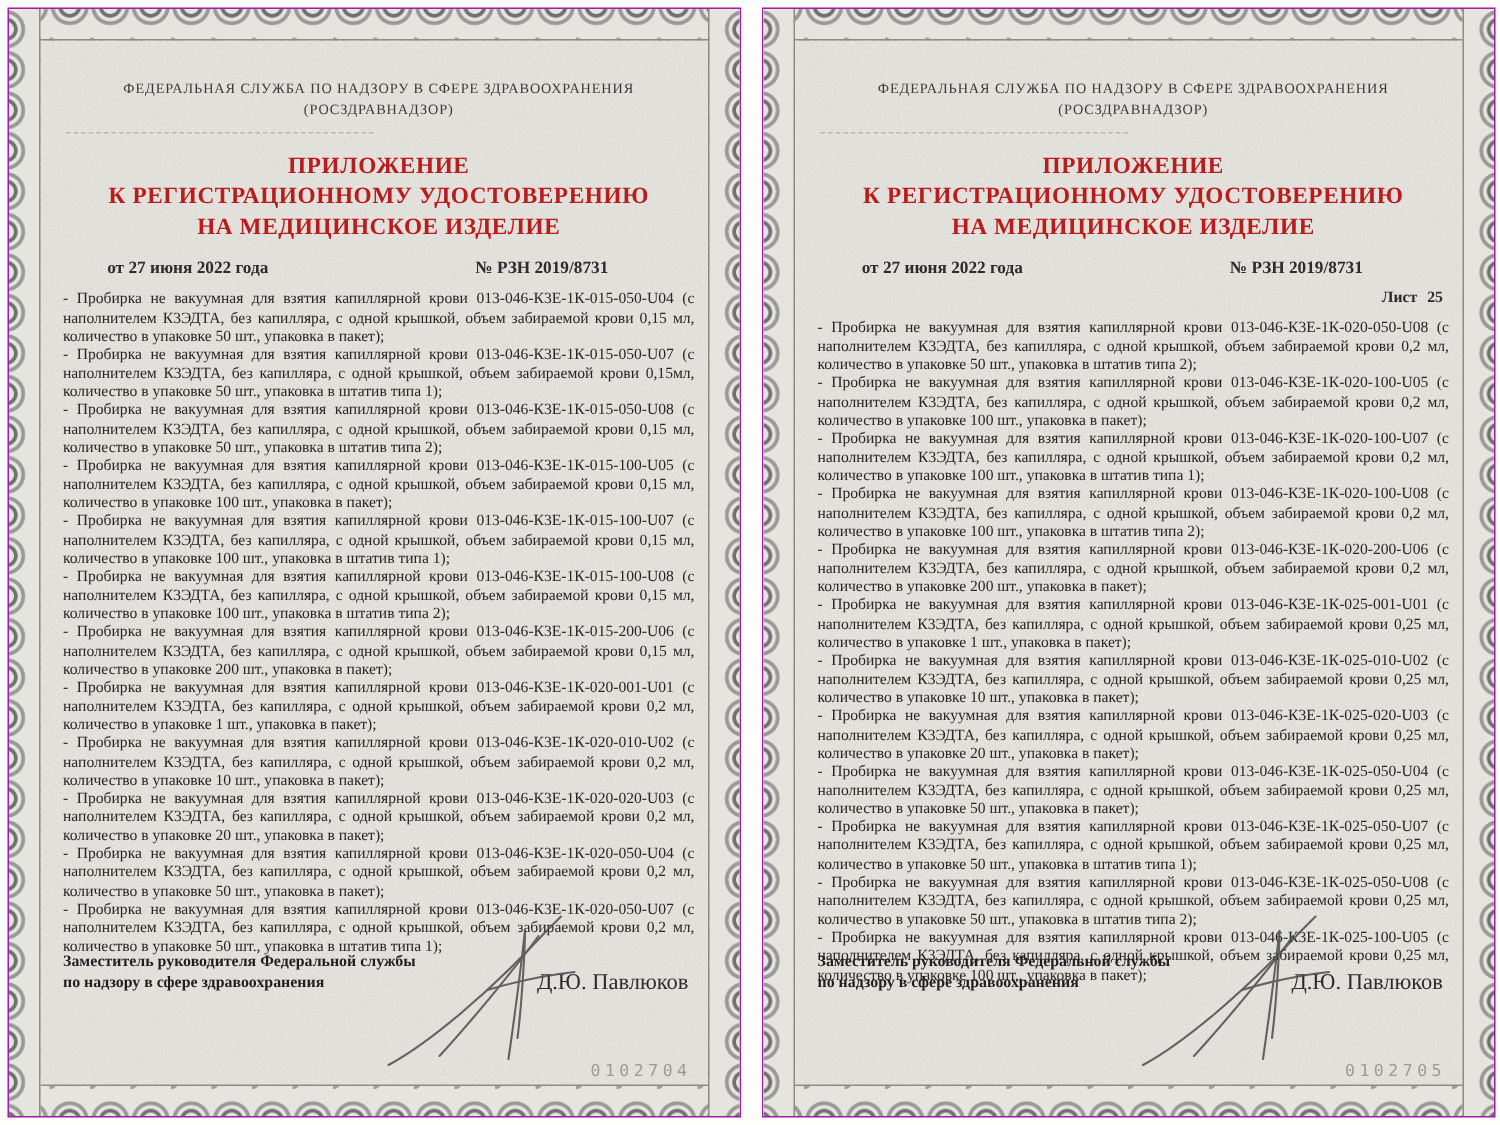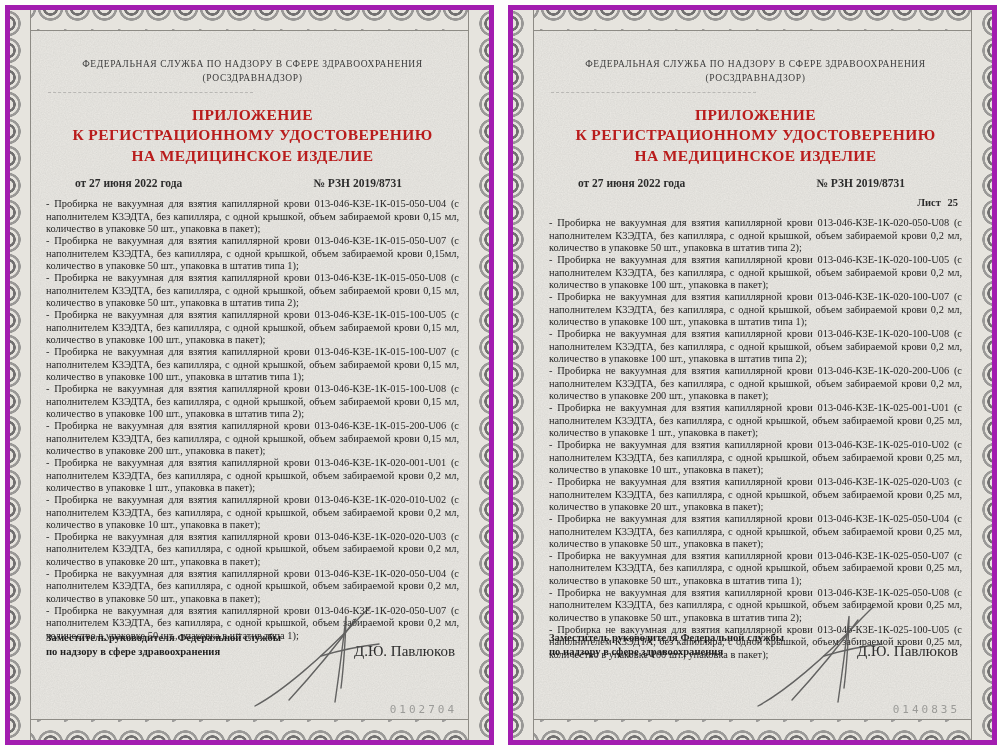--- a/index.html
+++ b/index.html
@@ -14,21 +14,21 @@
     position: absolute; inset: 0;
     width: 1000px; height: 750px;
     background: #fdfdfc;
   }
   .page {
     position: absolute;
     top: 5px;
     width: 489px;
     height: 740px;
     background: #ebe9e4;
-    border: 5px solid #a21caf;
+    border: 1px solid #a21caf;
   }
   .page.left  { left: 5px; }
   .page.right { left: 508px; }
 
   
   .band { position: absolute; background-color: #e6e4de; }
   .band-h {
     left: 0; right: 0; height: 21px;
     background-size: 27px 21px;
     background-repeat: repeat-x;
@@ -279,16 +279,16 @@
     </div>
 
     <svg class="signature-svg" width="150" height="110" viewBox="0 0 150 110">
       <g fill="none" stroke="#4c4c4c" stroke-width="1.4" opacity="0.85" stroke-linecap="round">
         <path d="M4,102 C30,88 70,55 108,14 C112,10 116,6 119,3"></path>
         <path d="M38,96 C60,72 88,38 104,16"></path>
         <path d="M84,98 C88,70 92,40 95,12 C95,24 93,60 90,84"></path>
         <path d="M70,52 C90,46 110,42 128,40"></path>
       </g>
     </svg>
-    <div class="serial">0140835</div>
+    <div class="serial">0102705</div>
   </div>
 
 </div>
 
 </body></html>

